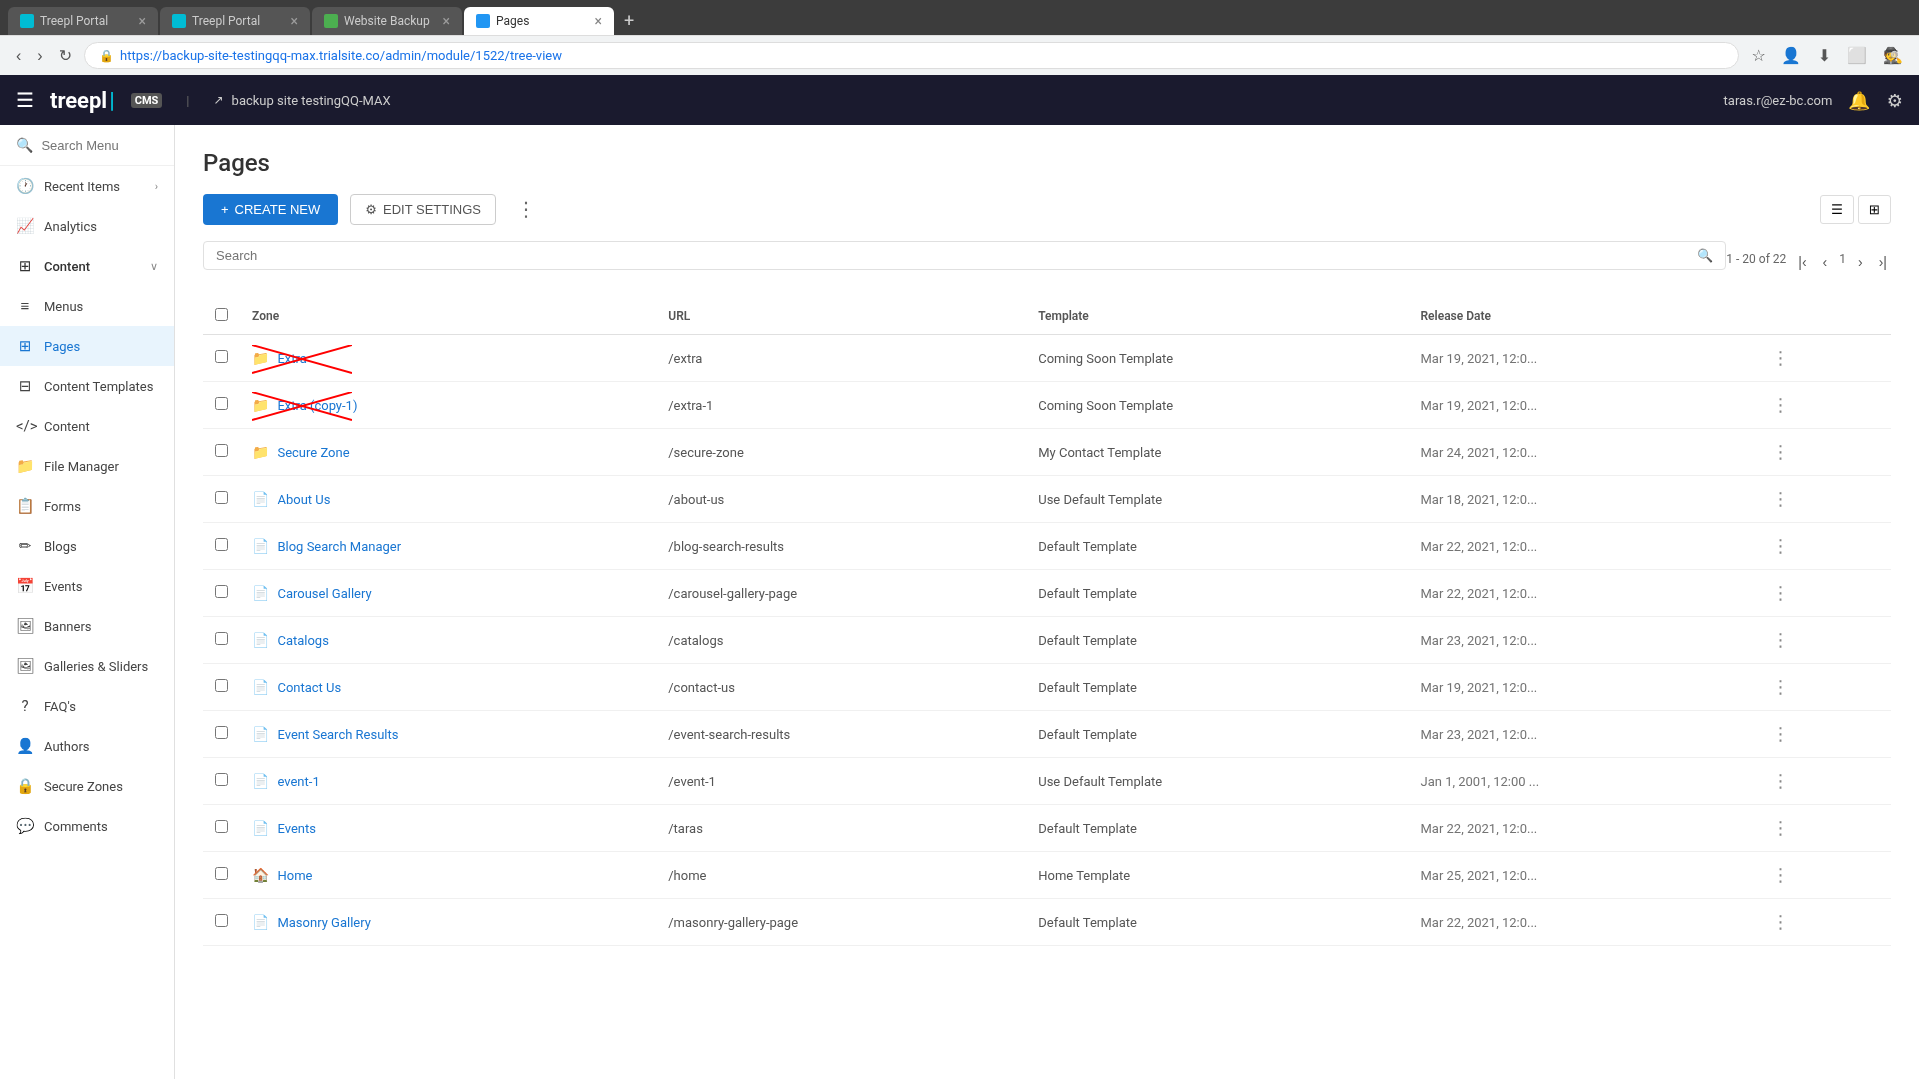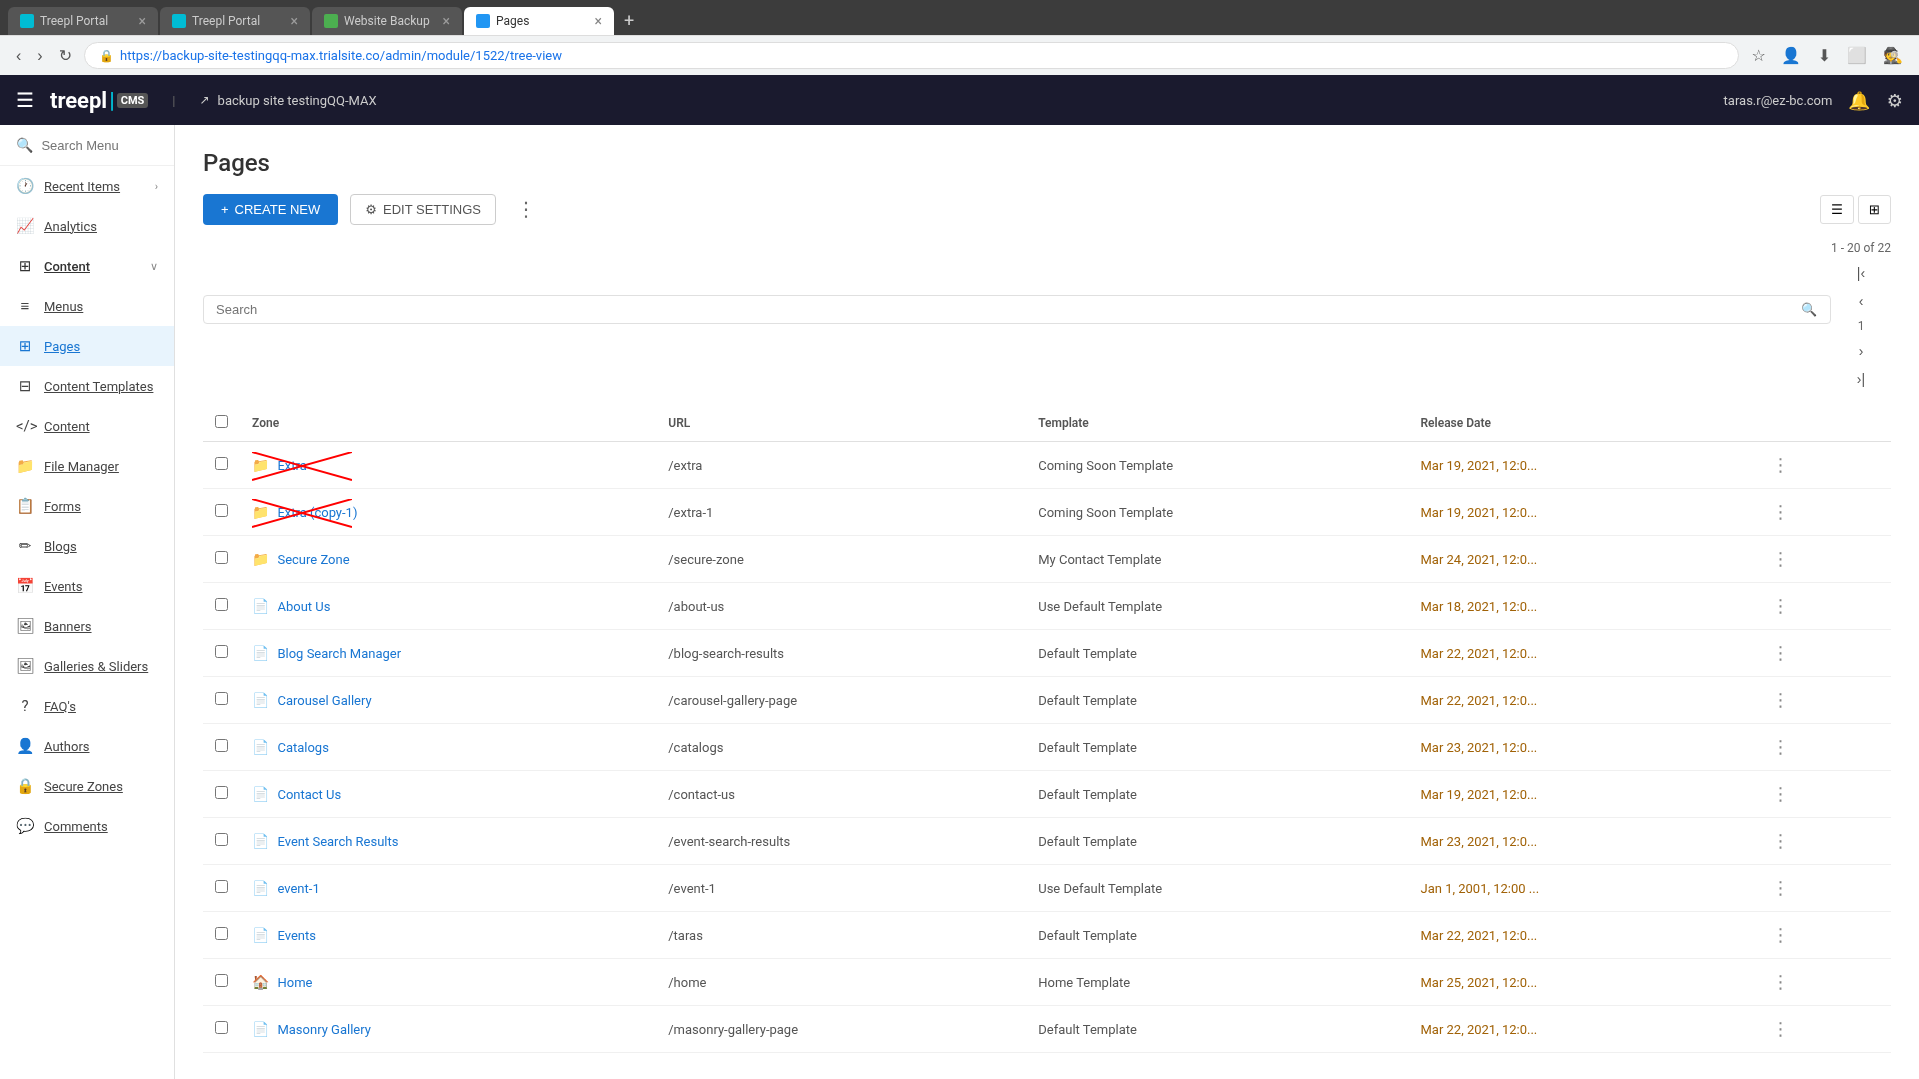--- a/index.html
+++ b/index.html
@@ -22,57 +22,57 @@
     .toolbar-btn { background: none; border: none; color: #555; font-size: 16px; cursor: pointer; padding: 4px; }
 
     
     .app { display: flex; flex: 1; overflow: hidden; }
 
     
     .topnav { background: #1a1a2e; color: #fff; display: flex; align-items: center; padding: 0 16px; height: 50px; flex-shrink: 0; gap: 16px; }
     .topnav .menu-icon { font-size: 20px; cursor: pointer; }
     .topnav .logo { font-size: 22px; font-weight: 700; color: #fff; display: flex; align-items: center; gap: 2px; }
     .topnav .logo .logo-accent { color: #00bcd4; }
-    .topnav .logo .logo-cms { font-size: 11px; background: #555; padding: 1px 4px; border-radius: 3px; margin-left: 0; vertical-align: middle; }
+    .topnav .logo .logo-cms { font-size: 11px; background: #555; padding: 1px 4px; border-radius: 3px; margin-left: 14px; vertical-align: middle; }
     .topnav .divider { color: #666; margin: 0 8px; }
     .topnav .site-info { display: flex; align-items: center; gap: 8px; color: #ccc; font-size: 13px; }
     .topnav .site-info .ext-link-icon { font-size: 12px; }
     .topnav-right { margin-left: auto; display: flex; align-items: center; gap: 16px; color: #ccc; font-size: 13px; }
     .topnav-right .notif-icon { font-size: 18px; }
     .topnav-right .settings-icon { font-size: 18px; }
 
     
     .sidebar { width: 175px; background: #fff; border-right: 1px solid #e0e0e0; display: flex; flex-direction: column; overflow-y: auto; flex-shrink: 0; }
     .sidebar-search { display: flex; align-items: center; gap: 8px; padding: 12px 16px; border-bottom: 1px solid #f0f0f0; }
     .sidebar-search input { border: none; outline: none; font-size: 13px; color: #888; flex: 1; background: transparent; }
     .sidebar-search .search-icon { color: #888; font-size: 14px; }
     .sidebar-item { display: flex; align-items: center; gap: 10px; padding: 11px 16px; color: #444; cursor: pointer; font-size: 13px; position: relative; }
     .sidebar-item.active { background: #e8f4fd; color: #1976d2; }
     .sidebar-item .item-icon { width: 18px; text-align: center; font-size: 15px; flex-shrink: 0; }
-    .sidebar-item .item-label { flex: 1; text-decoration: underline; }
+    .sidebar-item .item-label { flex: 1; }
     .sidebar-item .chevron { font-size: 11px; color: #888; }
 
     
     .main-content { flex: 1; overflow-y: auto; background: #fff; }
     .page-header { padding: 24px 28px 16px; background: #fff; }
     .page-title { font-size: 24px; font-weight: 500; color: #333; }
     .page-actions { display: flex; align-items: center; gap: 12px; padding: 0 28px 16px; }
     .btn-create { background: #1976d2; color: #fff; border: none; padding: 8px 18px; border-radius: 4px; font-size: 13px; cursor: pointer; display: flex; align-items: center; gap: 6px; font-weight: 500; }
     .btn-settings { background: none; border: 1px solid #ccc; padding: 7px 14px; border-radius: 4px; font-size: 13px; cursor: pointer; display: flex; align-items: center; gap: 6px; color: #555; }
     .btn-more { background: none; border: none; font-size: 20px; color: #666; cursor: pointer; padding: 4px 8px; }
     .btn-view-list { padding: 6px 10px; background: #fff; border: 1px solid #ddd; cursor: pointer; border-radius: 3px; }
     .btn-view-tree { padding: 6px 10px; background: #fff; border: 1px solid #ddd; cursor: pointer; border-radius: 3px; }
     .view-btns { margin-left: auto; display: flex; gap: 4px; }
 
     
     .table-container { padding: 0 28px; }
     .search-bar { display: flex; align-items: center; border: 1px solid #e0e0e0; border-radius: 4px; padding: 6px 12px; margin-bottom: 12px; background: #fff; }
     .search-bar input { border: none; outline: none; flex: 1; font-size: 13px; color: #555; }
     .search-bar .search-icon { color: #888; margin-left: auto; }
-    .pagination-info { font-size: 12px; color: #666; display: flex; align-items: center; gap: 8px; margin-left: auto; flex-direction: column; }
+    .pagination-info { font-size: 12px; color: #666; display: flex; gap: 8px; margin-left: auto; }
     .pagination-btn { background: none; border: none; color: #555; cursor: pointer; font-size: 14px; padding: 2px 4px; }
     .search-row { display: flex; align-items: center; margin-bottom: 16px; }
 
     .filter-row { display: flex; align-items: center; gap: 12px; padding: 10px 0; border-bottom: 1px solid #f0f0f0; margin-bottom: 4px; }
     .filter-label { color: #555; font-size: 13px; }
     .filter-select { border: 1px solid #ddd; border-radius: 4px; padding: 5px 28px 5px 10px; font-size: 13px; color: #333; background: #fff; cursor: pointer; appearance: none; }
     .filter-select-wrapper { position: relative; display: inline-flex; align-items: center; }
     .filter-select-wrapper .chevron-down { position: absolute; right: 8px; font-size: 10px; color: #888; pointer-events: none; }
 
     .data-table { width: 100%; border-collapse: collapse; }
@@ -80,21 +80,21 @@
     .data-table td { padding: 10px 12px; border-bottom: 1px solid #f0f0f0; font-size: 13px; vertical-align: middle; }
     .data-table .checkbox-col { width: 36px; }
     .data-table input[type=checkbox] { cursor: pointer; }
     .page-name-link { color: #1976d2; text-decoration: none; font-size: 13px; }
     .page-icon { color: #888; margin-right: 8px; font-size: 14px; }
     .folder-icon { color: #f9a825; }
     .doc-icon { color: #90a4ae; }
     .home-icon { color: #90a4ae; }
     .url-text { color: #555; font-size: 13px; }
     .template-text { color: #555; font-size: 13px; }
-    .date-text { color: #a16207; font-size: 13px; }
+    .date-text { color: #737373; font-size: 13px; }
     .row-menu-btn { background: none; border: none; color: #888; font-size: 18px; cursor: pointer; padding: 2px 8px; }
 
     .name-cell { display: flex; align-items: center; }
 
     
     ::-webkit-scrollbar { width: 6px; height: 6px; }
     ::-webkit-scrollbar-track { background: #f5f5f5; }
     ::-webkit-scrollbar-thumb { background: #ccc; border-radius: 3px; }
   </style>
 </head>

